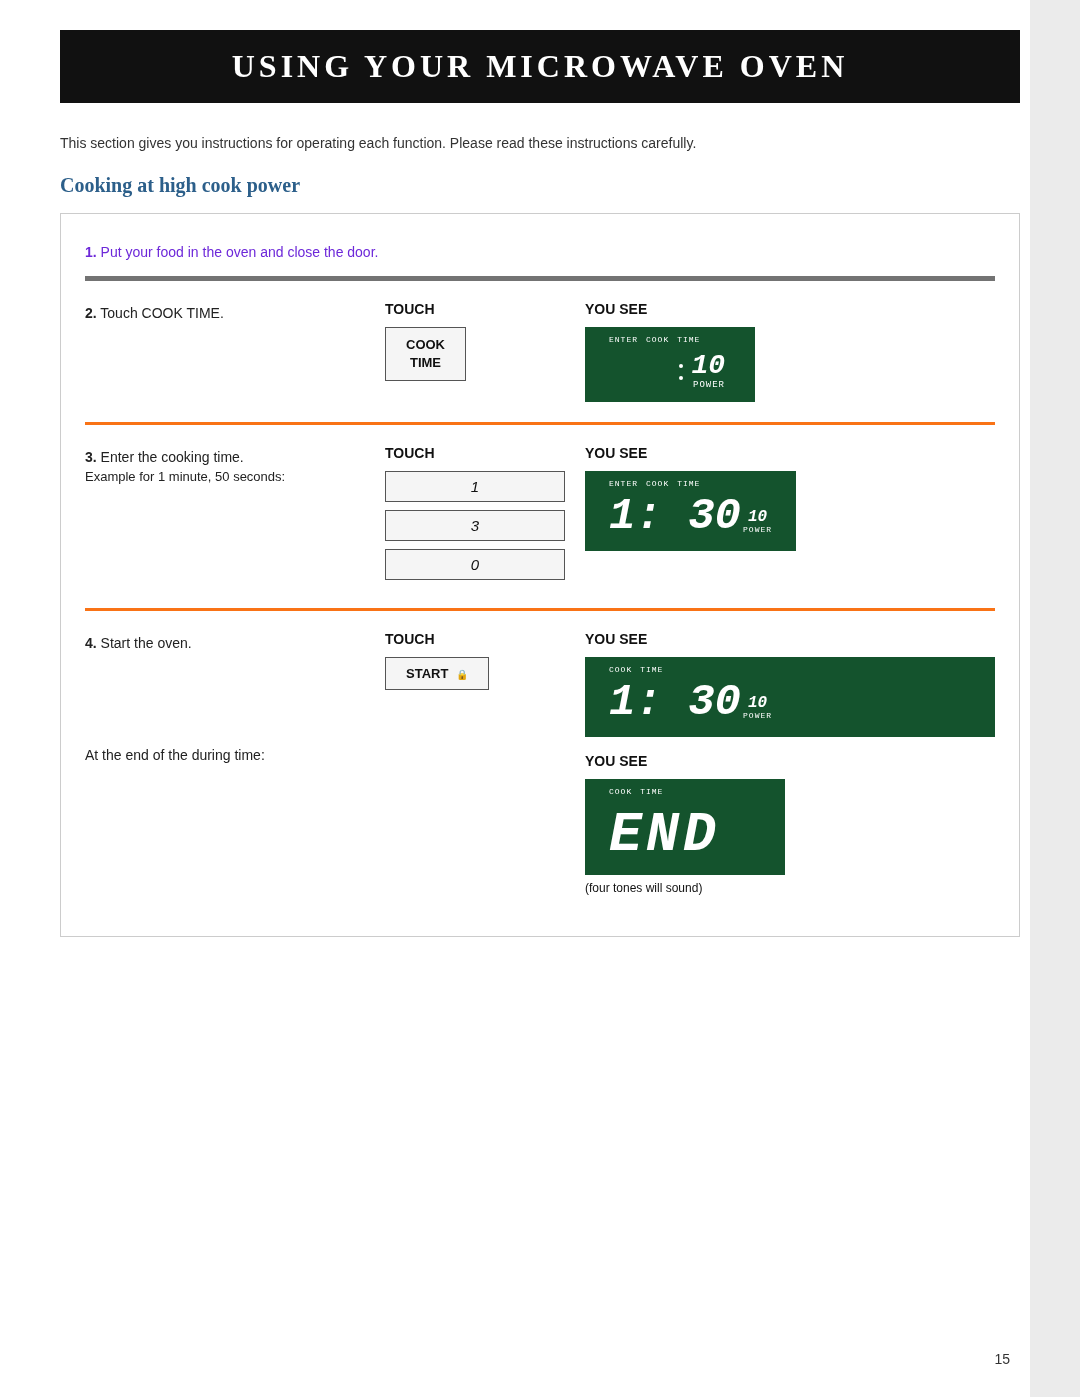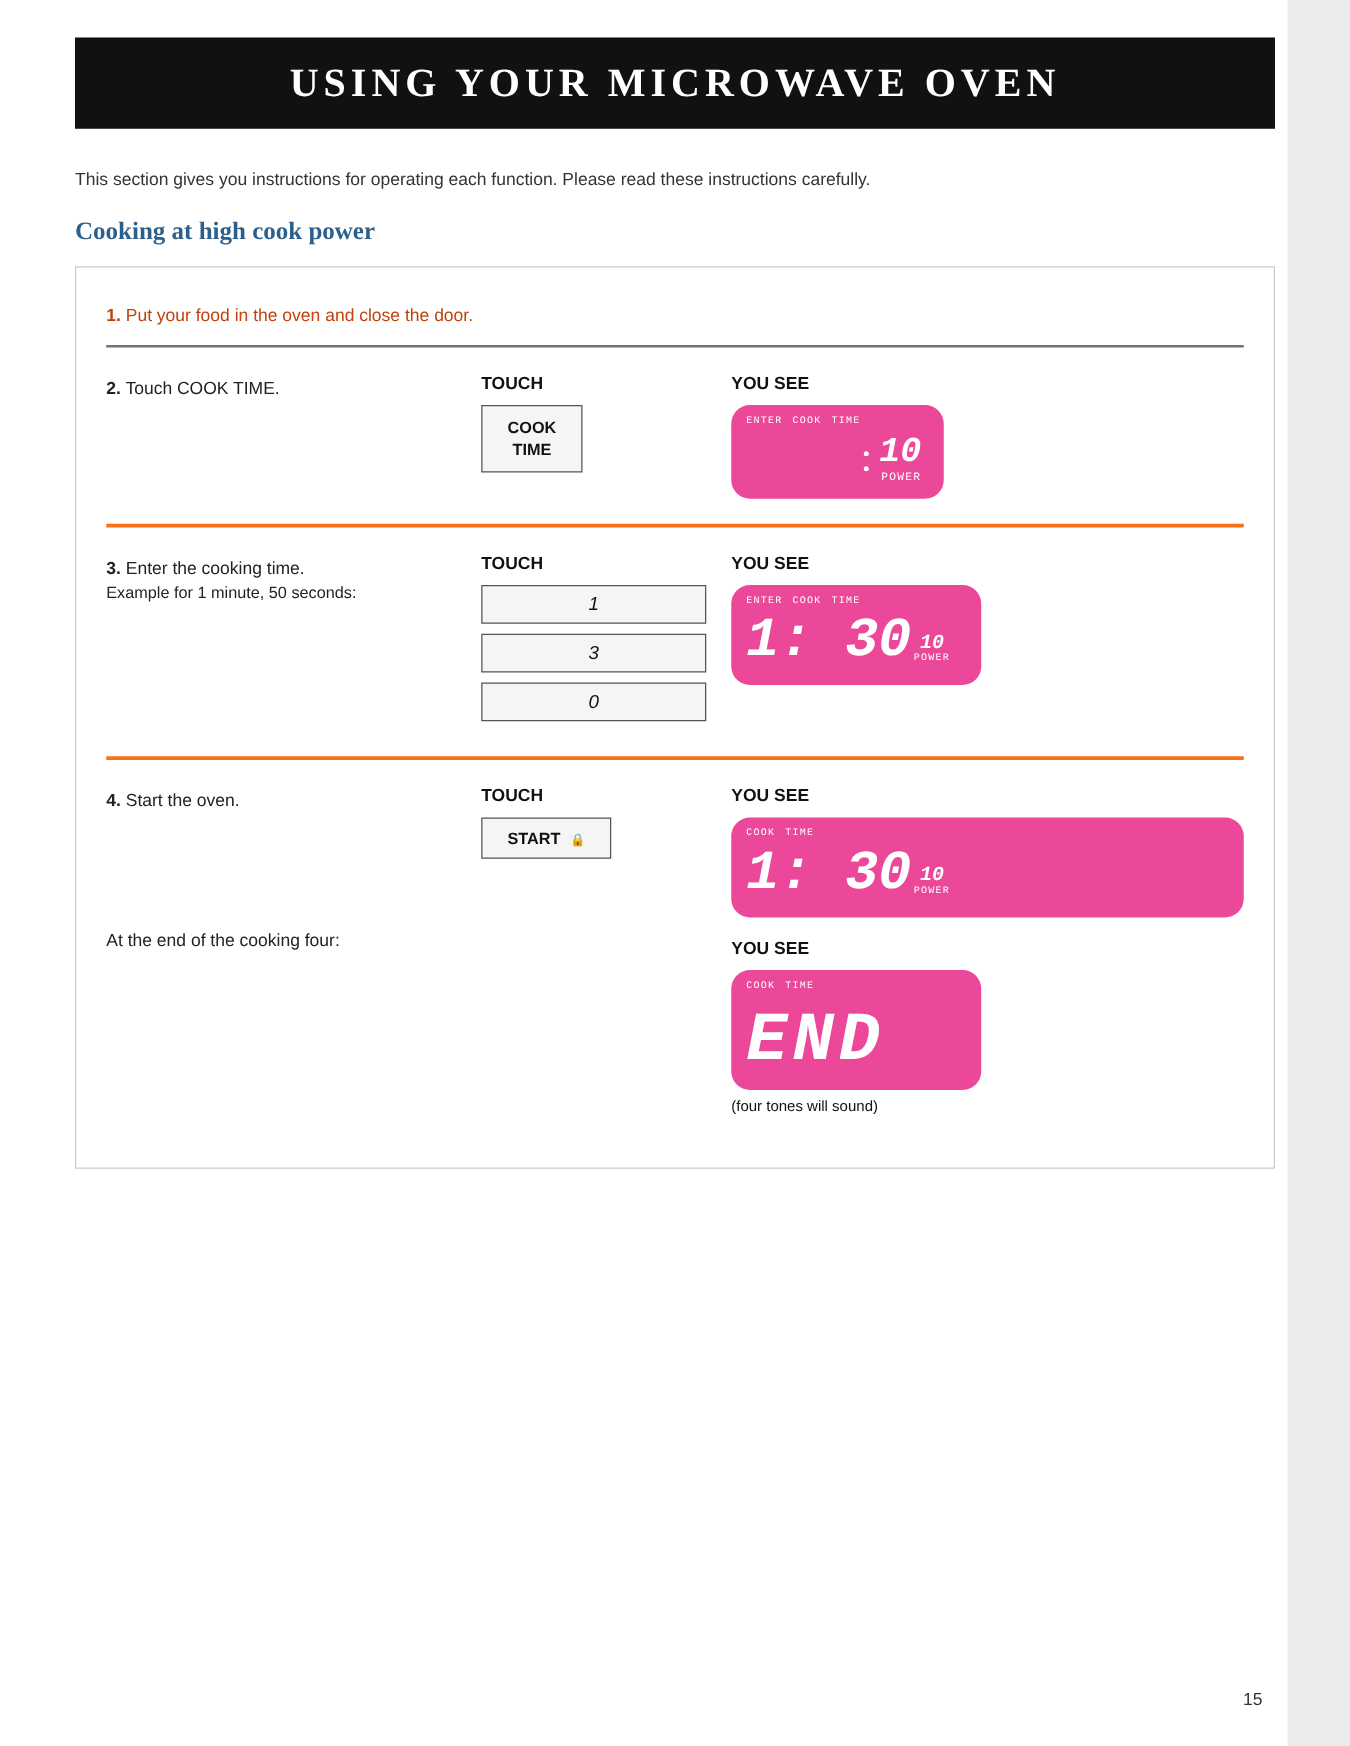--- a/index.html
+++ b/index.html
@@ -49,23 +49,23 @@
 
     
     .content-box {
       margin: 0 60px 40px 60px;
       border: 1px solid #ccc;
       padding: 20px 24px;
     }
 
     .step-intro {
       font-size: 14px;
-      color: #c2410c;
+      color: #6d28d9;
       padding: 10px 0 16px 0;
-      border-bottom: 2px solid #737373;
+      border-bottom: 5px solid #737373;
     }
 
     .step-intro strong {
       font-weight: bold;
     }
 
     
     .step-row {
       display: flex;
       align-items: flex-start;
@@ -156,29 +156,28 @@
       position: relative;
     }
 
     .btn-start .lock-icon {
       font-size: 10px;
       margin-left: 4px;
     }
 
     
     .display-screen {
-      background: #ec4899;
+      background: #14532d;
       color: #fff;
-      padding: 8px 12px;
+      padding: 8px 24px;
       min-width: 160px;
       min-height: 70px;
       display: inline-block;
       font-family: 'Courier New', monospace;
       position: relative;
-      border-radius: 15px;
     }
 
     .display-top-labels {
       display: flex;
       gap: 8px;
       font-size: 8px;
       letter-spacing: 1px;
       color: #fff;
       margin-bottom: 4px;
       text-transform: uppercase;
@@ -338,21 +337,21 @@
           </div>
         </div>
       </div>
     </div>
   </div>
 
   <div class="step-row no-border">
     <div class="step-desc">
       <strong>4.</strong> <span>Start the oven.</span>
       <br><br>
-      <div style="font-size:14px; color:#222; margin-top: 80px;">At the end of the cooking four:</div>
+      <div style="font-size:14px; color:#222; margin-top: 80px;">At the end of the during time:</div>
     </div>
     <div class="touch-col">
       <div class="touch-label">TOUCH</div>
       <div class="btn-start">
         <span>START</span>
         <span class="lock-icon">🔒</span>
       </div>
     </div>
     <div class="yousee-col">
       <div class="yousee-label">YOU SEE</div>

